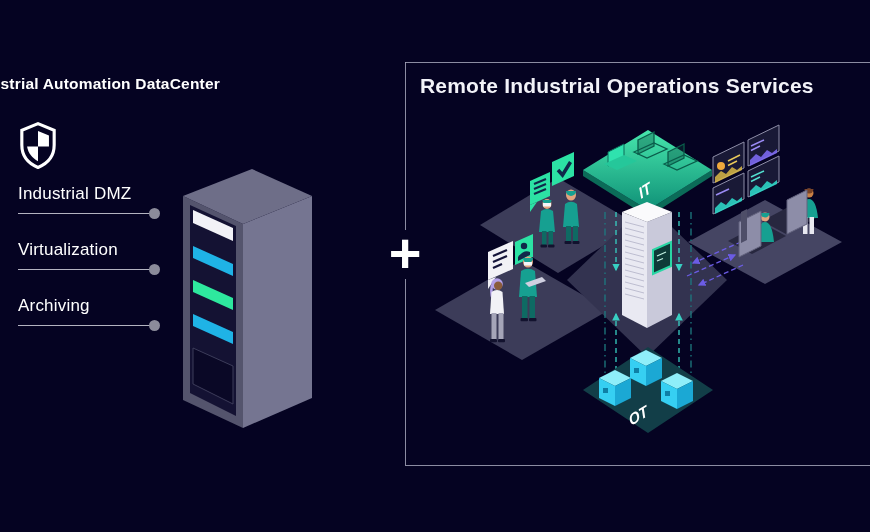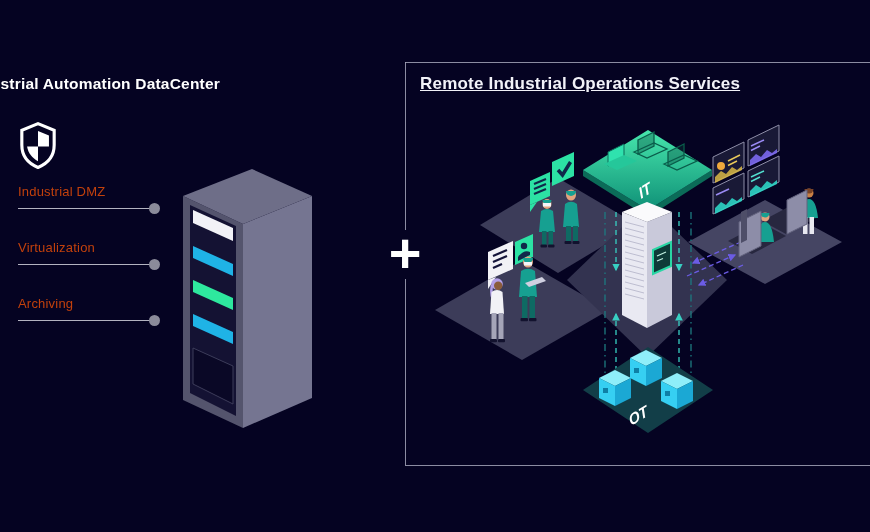--- a/index.html
+++ b/index.html
@@ -2,24 +2,24 @@
 <html><head>
 <meta charset="utf-8">
 <style>
   html,body{margin:0;padding:0;}
   body{width:870px;height:532px;overflow:hidden;background:#050322;
        font-family:"Liberation Sans",sans-serif;}
   #stage{position:relative;width:870px;height:532px;background:#050322;overflow:hidden;}
   .abs{position:absolute;}
   .left-title{left:-33px;top:75px;font-size:15.5px;font-weight:700;color:#ffffff;
               letter-spacing:.2px;white-space:nowrap;}
-  .right-title{left:420px;top:74px;font-size:17px;font-weight:700;color:#f2f2f8;
-               letter-spacing:.2px;white-space:nowrap;text-decoration:underline;}
+  .right-title{left:420px;top:74px;font-size:21px;font-weight:700;color:#f2f2f8;
+               letter-spacing:.2px;white-space:nowrap;}
   .feature{left:18px;width:150px;}
-  .feature .lbl{font-size:13px;color:#c2410c;letter-spacing:.2px;}
+  .feature .lbl{font-size:17px;color:#ffffff;letter-spacing:.2px;}
   .feature .rule{position:relative;margin-top:9px;width:136px;height:0;
                  border-top:1.5px solid #b3b3c0;}
   .feature .dot{position:absolute;right:-6px;top:-6px;width:11px;height:11px;
                 border-radius:50%;background:#8b8b9a;}
   .f1{top:184px}.f2{top:240px}.f3{top:296px}.f4{top:352px}
   
   .bx{background:transparent;}
   .bx-top{left:405px;top:62px;width:465px;height:0;border-top:1px solid rgba(165,165,185,.85);}
   .bx-bottom{left:405px;top:465px;width:465px;height:0;border-top:1px solid rgba(165,165,185,.85);}
   .bx-left-a{left:405px;top:62px;width:0;height:168px;border-left:1px solid rgba(165,165,185,.85);}

